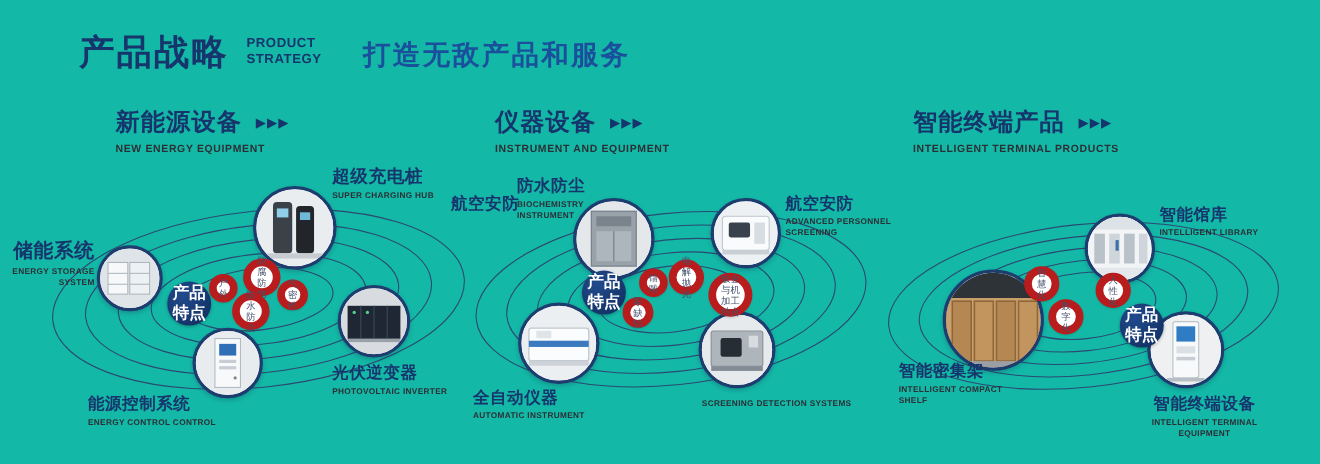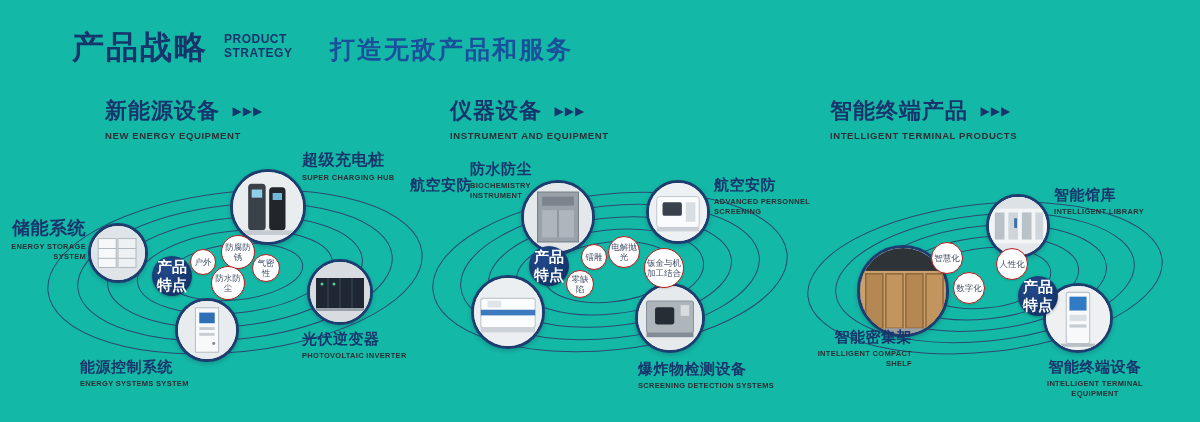--- a/index.html
+++ b/index.html
@@ -23,21 +23,21 @@
   .pcircle { position:absolute; border:3px solid #1d3d6e; border-radius:50%; overflow:hidden; background:#fff; box-shadow:0 2px 4px rgba(20,40,80,0.25); }
   .pcircle svg { display:block; width:100%; height:100%; }
 
   .plabel { position:absolute; }
   .plabel .cn { font-size:15px; font-weight:bold; color:#16356c; letter-spacing:0.5px; }
   .plabel .en { font-size:7.5px; font-weight:bold; color:#2b2f36; letter-spacing:0.3px; margin-top:2px; line-height:1.3; }
   .plabel.big .cn { font-size:16px; }
 
   .badge { position:absolute; border-radius:50%; background:radial-gradient(circle at 35% 30%, #214a8c, #0f2c5c); color:#ffffff; display:flex; align-items:center; justify-content:center; text-align:center; font-size:15px; font-weight:bold; line-height:1.2; padding:4px; box-shadow:0 1px 3px rgba(0,0,0,0.3); }
 
-  .bubble { position:absolute; border-radius:50%; background:#ffffff; border:1px solid #b91c1c; color:#44506a; display:flex; align-items:center; justify-content:center; text-align:center; font-size:8.5px; line-height:1.2; padding:2px; box-shadow:0 1px 2px rgba(0,0,0,0.12); }
+  .bubble { position:absolute; border-radius:50%; background:#ffffff; border:7px solid #b91c1c; color:#44506a; display:flex; align-items:center; justify-content:center; text-align:center; font-size:8.5px; line-height:1.2; padding:2px; box-shadow:0 1px 2px rgba(0,0,0,0.12); }
 </style>
 </head>
 <body>
 
 <div class="stage">
 
   <div class="hdr-cn">产品战略</div>
   <div class="hdr-en">
     <div>PRODUCT</div>
     <div>STRATEGY</div>
@@ -141,21 +141,21 @@
       <rect width="60" height="60" fill="#e8ecef"></rect>
       <rect x="18" y="7" width="24" height="46" fill="#f7f9fa" stroke="#b3bbc2"></rect>
       <rect x="22" y="12" width="16" height="11" fill="#2f6fb5"></rect>
       <rect x="22" y="27" width="16" height="3" fill="#c7cdd2"></rect>
       <rect x="22" y="33" width="16" height="3" fill="#c7cdd2"></rect>
       <circle cx="37" cy="44" r="1.5" fill="#7d868e"></circle>
     </svg>
   </div>
   <div class="plabel" style="left:80px; top:358px;">
     <div class="cn">能源控制系统</div>
-    <div class="en">ENERGY SYSTEMS SYSTEM</div>
+    <div class="en">ENERGY CONTROL CONTROL</div>
   </div>
 
   <div class="badge" style="left:152px; top:256px; width:40px; height:40px;">产品特点</div>
   <div class="bubble" style="left:190px; top:249px; width:26px; height:26px;">户外</div>
   <div class="bubble" style="left:221px; top:235px; width:34px; height:34px;">防腐防锈</div>
   <div class="bubble" style="left:252px; top:254px; width:28px; height:28px;">气密性</div>
   <div class="bubble" style="left:211px; top:266px; width:34px; height:34px;">防水防尘</div>
 
   <div class="pcircle" style="left:521px; top:180px; width:74px; height:74px;">
     <svg viewBox="0 0 60 60">
@@ -190,32 +190,35 @@
 
   <div class="pcircle" style="left:471px; top:275px; width:74px; height:74px;">
     <svg viewBox="0 0 60 60">
       <rect width="60" height="60" fill="#eceff1"></rect>
       <rect x="6" y="18" width="48" height="26" rx="2" fill="#fbfcfd" stroke="#c1c8cd"></rect>
       <rect x="6" y="28" width="48" height="5" fill="#3c7ac0"></rect>
       <rect x="12" y="20" width="12" height="6" fill="#dfe4e8"></rect>
       <rect x="6" y="44" width="48" height="4" fill="#ccd2d7"></rect>
     </svg>
   </div>
+  <div class="plabel" style="left:430px; top:352px;">
+    <div class="cn">全自动仪器</div>
+    <div class="en">AUTOMATIC INSTRUMENT</div>
+  </div>
 
   <div class="pcircle" style="left:635px; top:283px; width:70px; height:70px;">
     <svg viewBox="0 0 60 60">
       <rect width="60" height="60" fill="#e6eaec"></rect>
       <rect x="8" y="14" width="44" height="30" rx="2" fill="#aeb6bc" stroke="#8a939b"></rect>
       <rect x="16" y="20" width="18" height="16" rx="2" fill="#272d34"></rect>
       <rect x="40" y="18" width="8" height="10" fill="#d7dce0"></rect>
       <rect x="8" y="44" width="44" height="4" fill="#838c94"></rect>
     </svg>
   </div>
   <div class="plabel" style="left:638px; top:360px;">
-    <div class="cn">爆炸物检测设备</div>
     <div class="en">SCREENING DETECTION SYSTEMS</div>
   </div>
 
   <div class="badge" style="left:529px; top:246px; width:40px; height:40px;">产品特点</div>
   <div class="bubble" style="left:581px; top:244px; width:26px; height:26px;">镭雕</div>
   <div class="bubble" style="left:608px; top:236px; width:32px; height:32px;">电解抛光</div>
   <div class="bubble" style="left:632px; top:248px; width:40px; height:40px;margin-left:12px;">钣金与机加工结合</div>
   <div class="bubble" style="left:566px; top:270px; width:28px; height:28px;">零缺陷</div>
 
   <div class="pcircle" style="left:986px; top:194px; width:64px; height:64px;">
@@ -239,21 +242,21 @@
     <svg viewBox="0 0 60 60">
       <rect width="60" height="60" fill="#2e3338"></rect>
       <rect x="0" y="16" width="60" height="44" fill="#caa06d"></rect>
       <rect x="4" y="18" width="12" height="38" fill="#b58752" stroke="#8f6638"></rect>
       <rect x="18" y="18" width="12" height="38" fill="#c2945e" stroke="#8f6638"></rect>
       <rect x="32" y="18" width="12" height="38" fill="#b58752" stroke="#8f6638"></rect>
       <rect x="46" y="18" width="12" height="38" fill="#c2945e" stroke="#8f6638"></rect>
       <rect x="0" y="56" width="60" height="4" fill="#9b9fa3"></rect>
     </svg>
   </div>
-  <div class="plabel" style="left:817px; top:328px; width:95px; text-align:right;">
+  <div class="plabel" style="left:817px; top:328px; width:95px; text-align:left;">
     <div class="cn">智能密集架</div>
     <div class="en">INTELLIGENT COMPACT SHELF</div>
   </div>
 
   <div class="pcircle" style="left:1043px; top:283px; width:70px; height:70px;">
     <svg viewBox="0 0 60 60">
       <rect width="60" height="60" fill="#eef0f2"></rect>
       <rect x="19" y="6" width="22" height="48" rx="2" fill="#f8f9fa" stroke="#bdc4c9"></rect>
       <rect x="22" y="10" width="16" height="13" fill="#2f7cc4"></rect>
       <rect x="22" y="27" width="16" height="6" fill="#dbe0e4"></rect>

